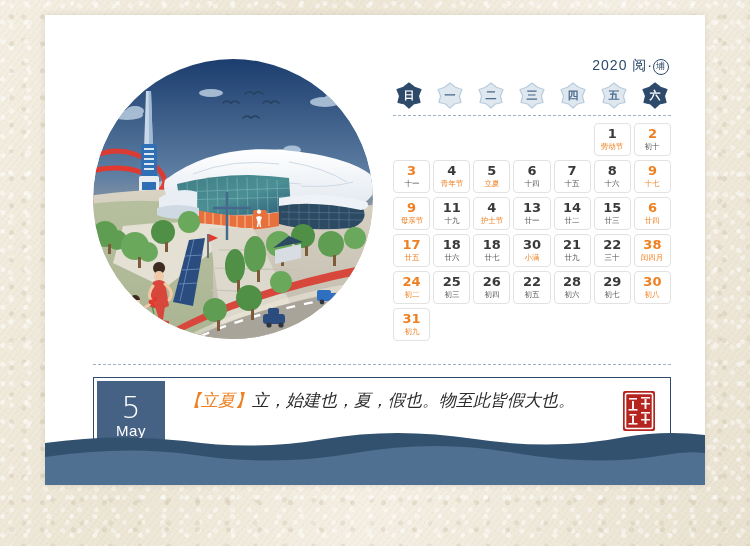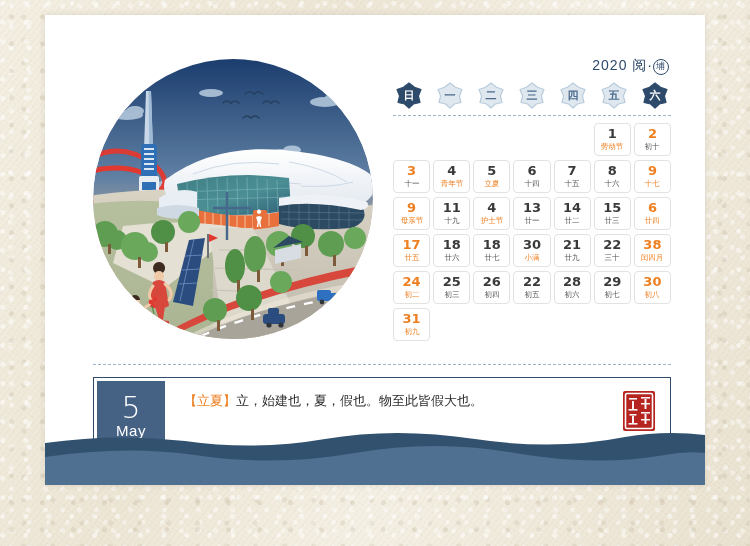--- a/index.html
+++ b/index.html
@@ -86,21 +86,21 @@
     border:1px solid #2e4a6b;box-sizing:border-box;display:flex;background:#fff;
   }
   #month-box{
     width:68px;margin:3px;background:#456285;color:#fff;
     display:flex;flex-direction:column;align-items:center;justify-content:center;
     box-sizing:border-box;flex:none;
   }
   #month-box .mnum{font-size:30px;line-height:30px;font-family:"DejaVu Sans",sans-serif;font-weight:300;}
   #month-box .mname{font-size:15px;line-height:15px;letter-spacing:.5px;}
   #terms{flex:1;padding:12px 0 0 16px;box-sizing:border-box;position:relative;}
-  .term-line{font-size:13px;color:#2b2b2b;line-height:22px;white-space:nowrap;}
+  .term-line{font-size:17px;color:#2b2b2b;line-height:22px;white-space:nowrap;font-style:italic;}
   .term-line .tag{color:#ef8022;}
   #seal{
     position:absolute;right:14px;top:12px;width:34px;height:42px;
   }
 
   
   #waves{position:absolute;left:0;bottom:0;width:660px;height:60px;}
 </style>
 </head>
 <body>

